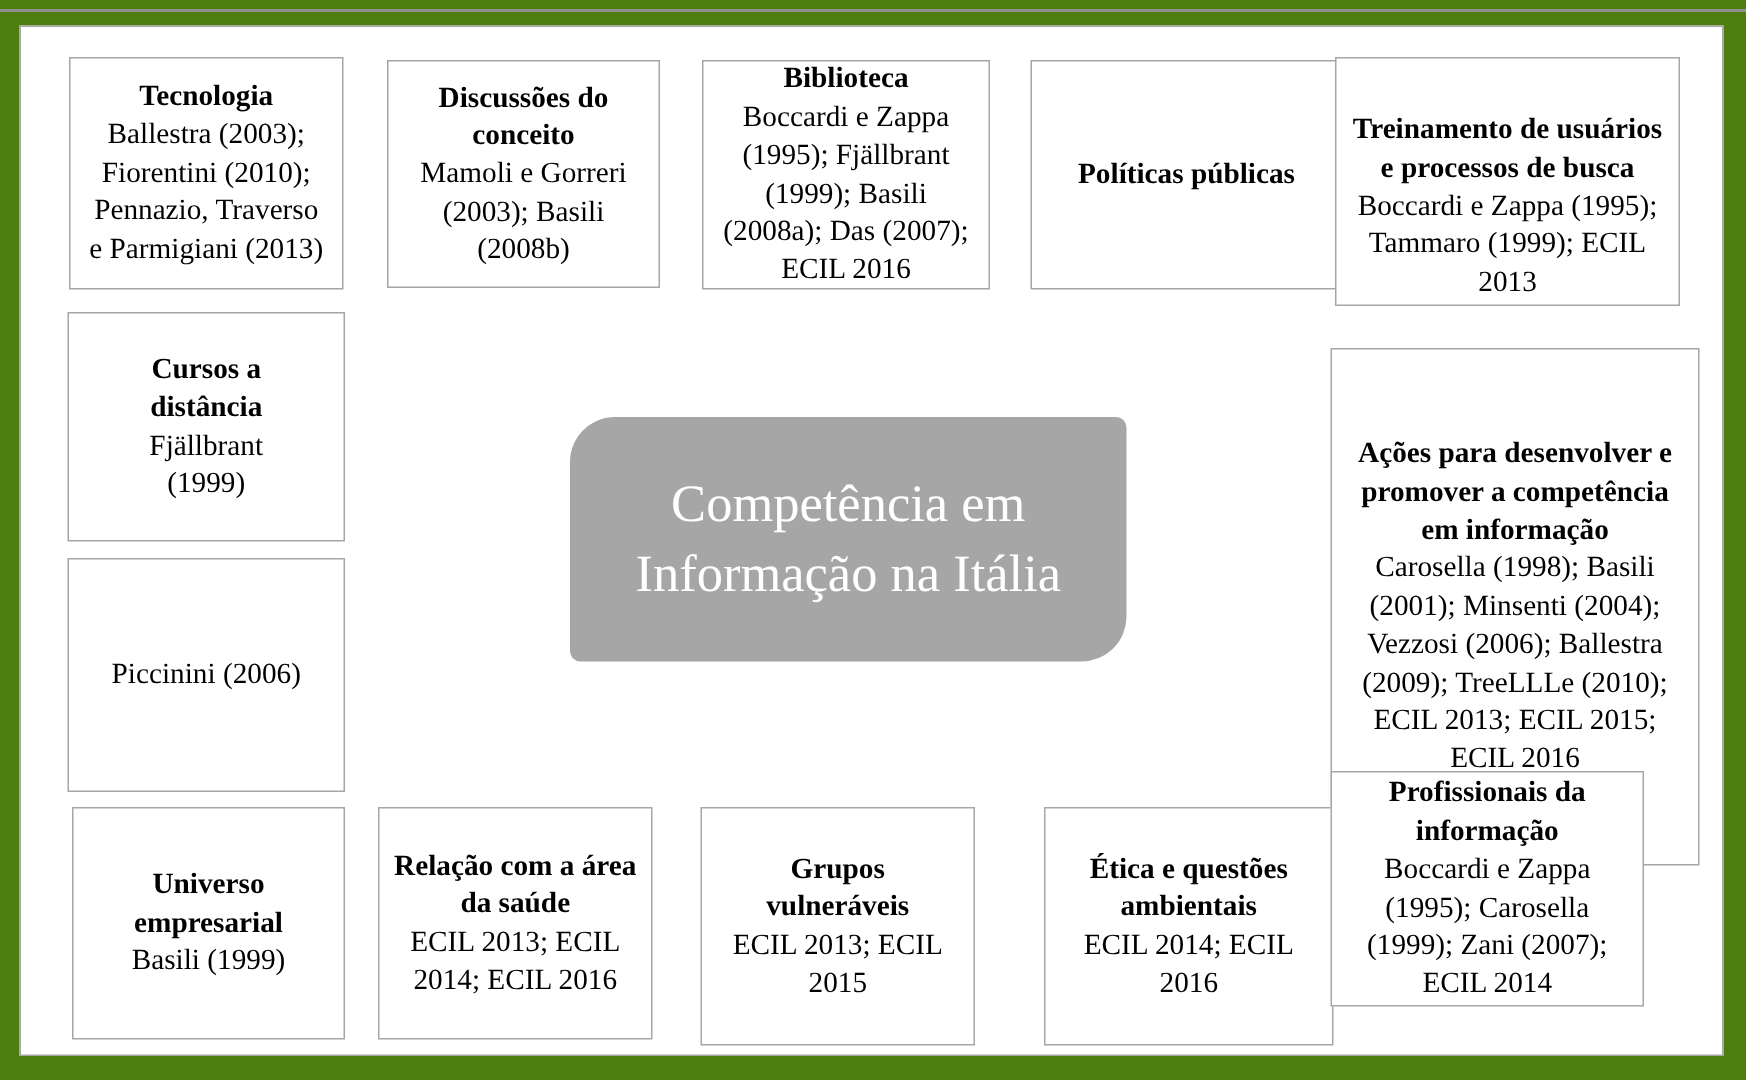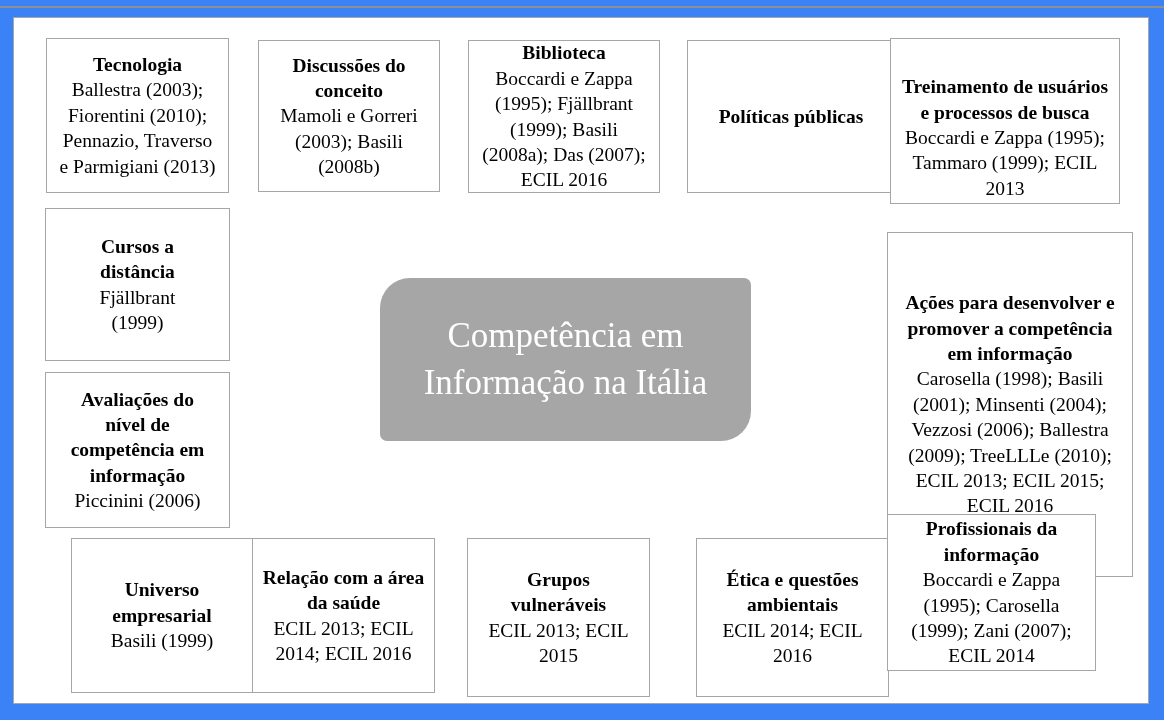--- a/index.html
+++ b/index.html
@@ -1,20 +1,20 @@
 <!DOCTYPE html>
 <html><head>
 <meta charset="utf-8">
 <style>
   html, body { margin: 0; padding: 0; background: #ffffff; }
   .canvas {
     position: relative;
     width: 1164px;
     height: 720px;
-    background: #3b82f6;
+    background: #4d7c0f;
     overflow: hidden;
     font-family: "Liberation Serif", serif;
   }
   .top-rule {
     position: absolute;
     left: 0; top: 6px;
     width: 100%; height: 2px;
     background: #8f8f8f;
   }
   .frame {
@@ -42,21 +42,21 @@
   .box .t { display: block; font-weight: bold; }
   .box .r { display: block; font-weight: normal; }
   .b1  { left: 46px;  top: 38px;  width: 183px; height: 155px; }
   .b2  { left: 258px; top: 40px;  width: 182px; height: 152px; }
   .b3  { left: 468px; top: 40px;  width: 192px; height: 153px; }
   .b4  { left: 687px; top: 40px;  width: 208px; height: 153px; }
   .b5  { left: 890px; top: 38px;  width: 230px; height: 166px; align-items: flex-end; }
   .b6  { left: 45px;  top: 208px; width: 185px; height: 153px; padding: 2px 26px; }
   .b7  { left: 45px;  top: 372px; width: 185px; height: 156px; padding: 2px 13px; }
   .b8  { left: 887px; top: 232px; width: 246px; height: 345px; }
-  .b9  { left: 48px;  top: 538px; width: 182px; height: 155px; margin-left: 23px; }
+  .b9  { left: 48px;  top: 538px; width: 182px; height: 155px; }
   .b10 { left: 252px; top: 538px; width: 183px; height: 155px; }
   .b11 { left: 467px; top: 538px; width: 183px; height: 159px; padding: 2px 9px; }
   .b12 { left: 696px; top: 538px; width: 193px; height: 159px; }
   .b13 { left: 887px; top: 514px; width: 209px; height: 157px; }
   .center-box {
     position: absolute;
     left: 380px; top: 278px;
     width: 371px; height: 163px;
     background: #a6a6a6;
     border-radius: 30px 7px 30px 7px;
@@ -115,21 +115,20 @@
 
   <div class="box b6">
     <div>
       <span class="t">Cursos a distância</span>
       <span class="r">Fjällbrant (1999)</span>
     </div>
   </div>
 
   <div class="box b7">
     <div>
-      <span class="t">Avaliações do nível de competência em informação</span>
       <span class="r">Piccinini (2006)</span>
     </div>
   </div>
 
   <div class="box b8">
     <div>
       <span class="t">Ações para desenvolver e promover a competência em informação</span>
       <span class="r">Carosella (1998); Basili (2001); Minsenti (2004); Vezzosi (2006); Ballestra (2009); TreeLLLe (2010); ECIL 2013; ECIL 2015; ECIL 2016</span>
     </div>
   </div>

